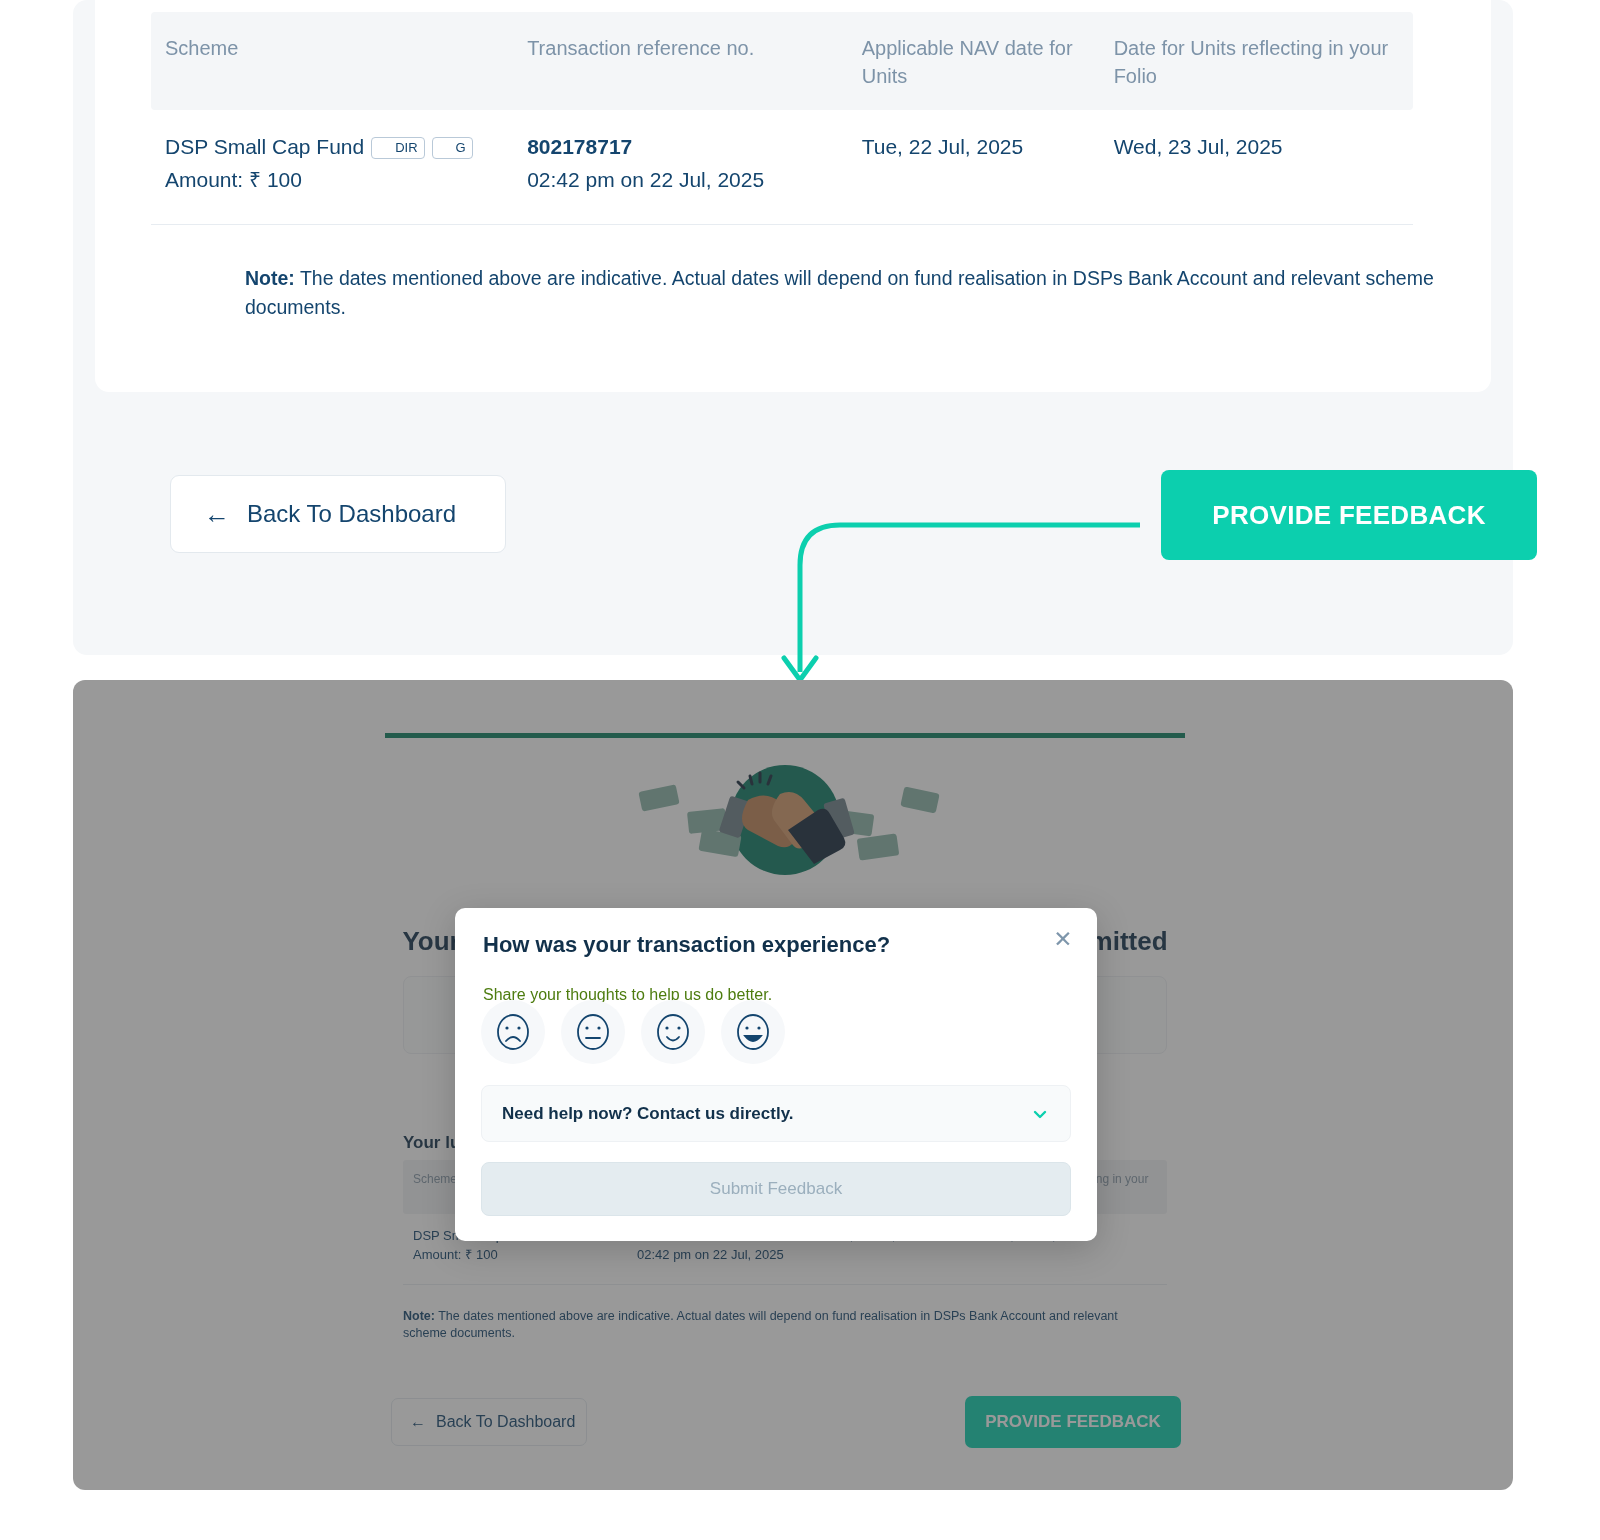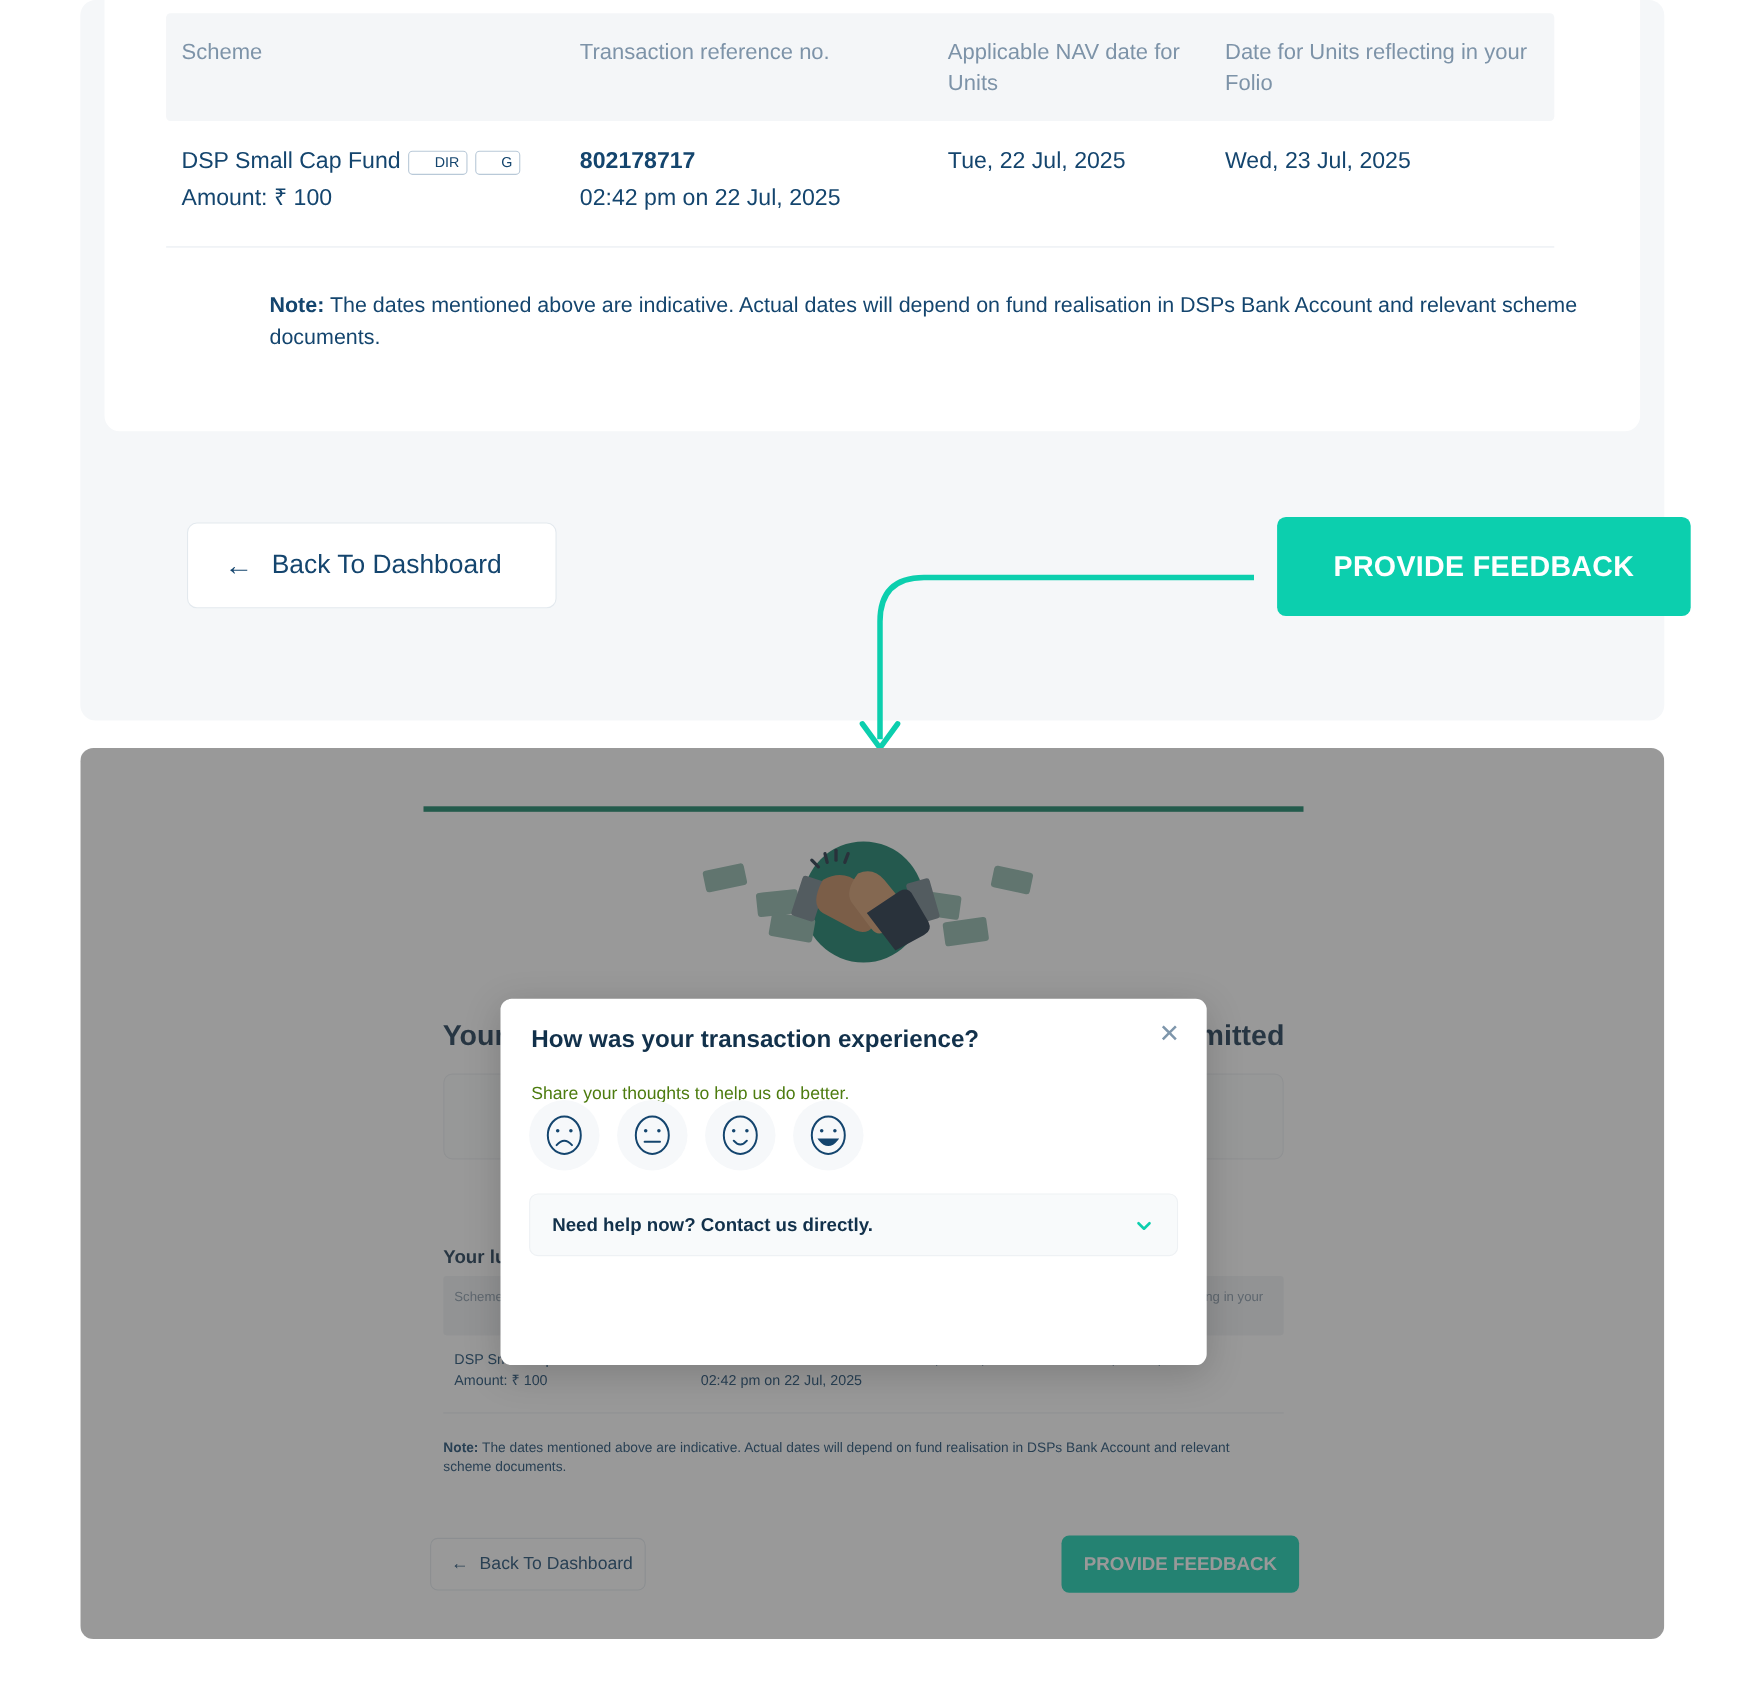--- a/index.html
+++ b/index.html
@@ -360,16 +360,19 @@
         </div>
       </div>
 
       <div class="help-row">
         <span class="t">Need help now? Contact us directly.</span>
         <svg width="20" height="20" viewBox="0 0 20 20" fill="none" stroke="#0ccfae" stroke-width="2.4" stroke-linecap="round" stroke-linejoin="round">
           <path d="M5 8 L10 13 L15 8"></path>
         </svg>
       </div>
 
+      <div class="submit-btn">
+        <span>Submit Feedback</span>
+      </div>
     </div>
   </div>
 
 </div>
 
 </body></html>

